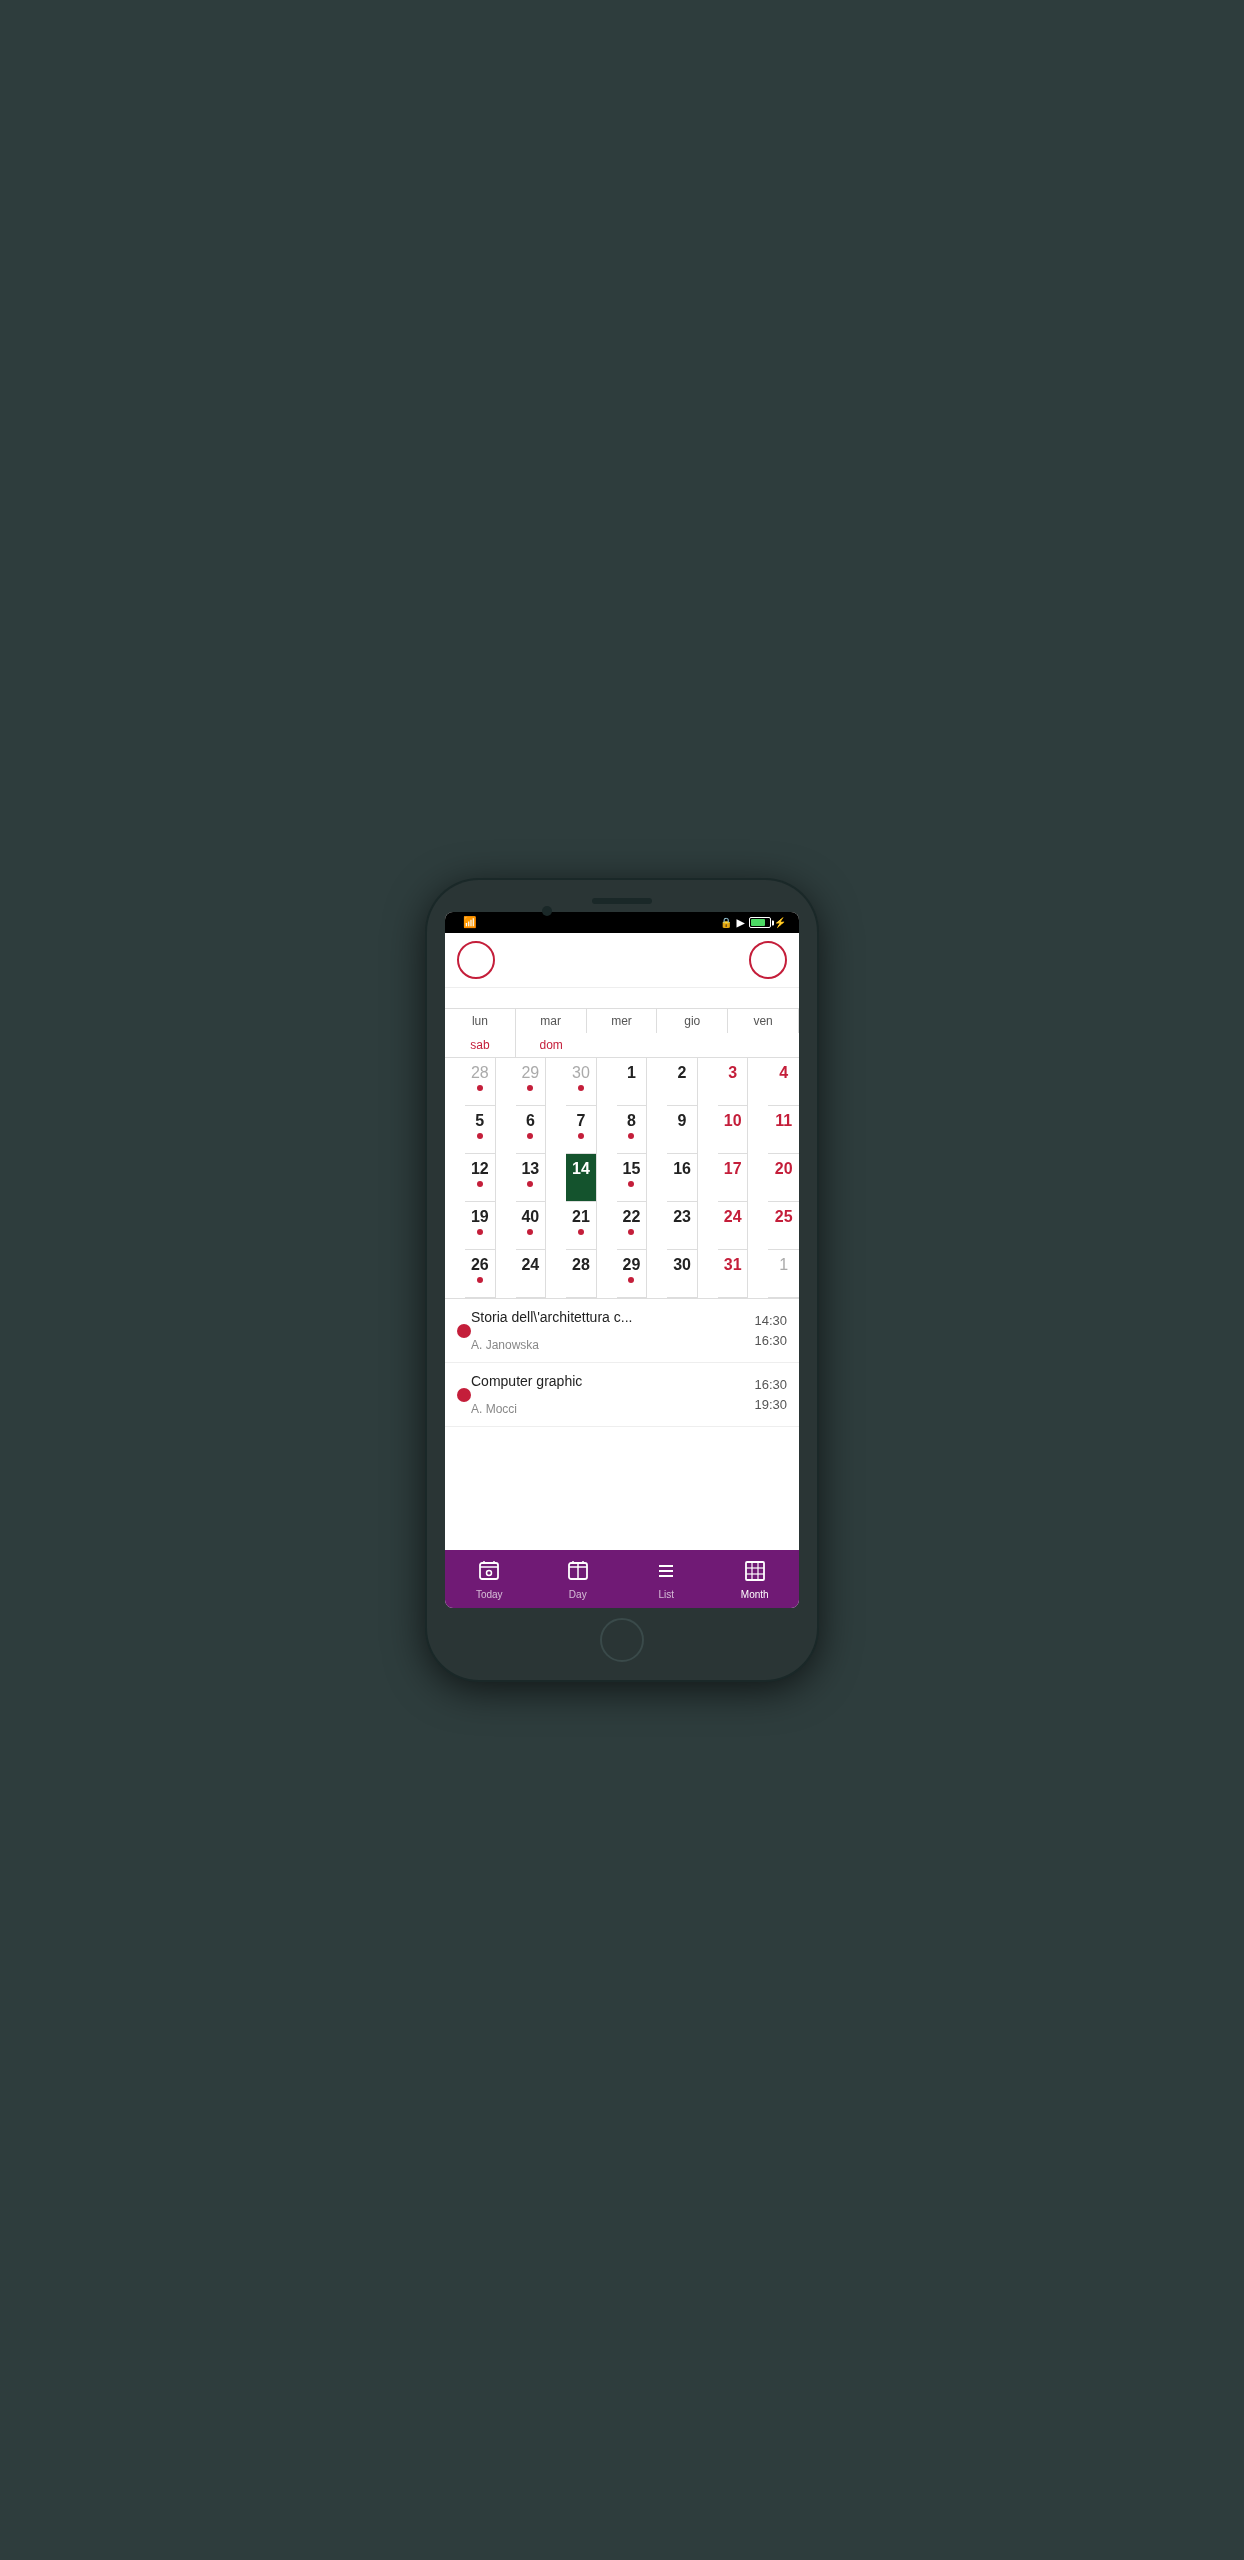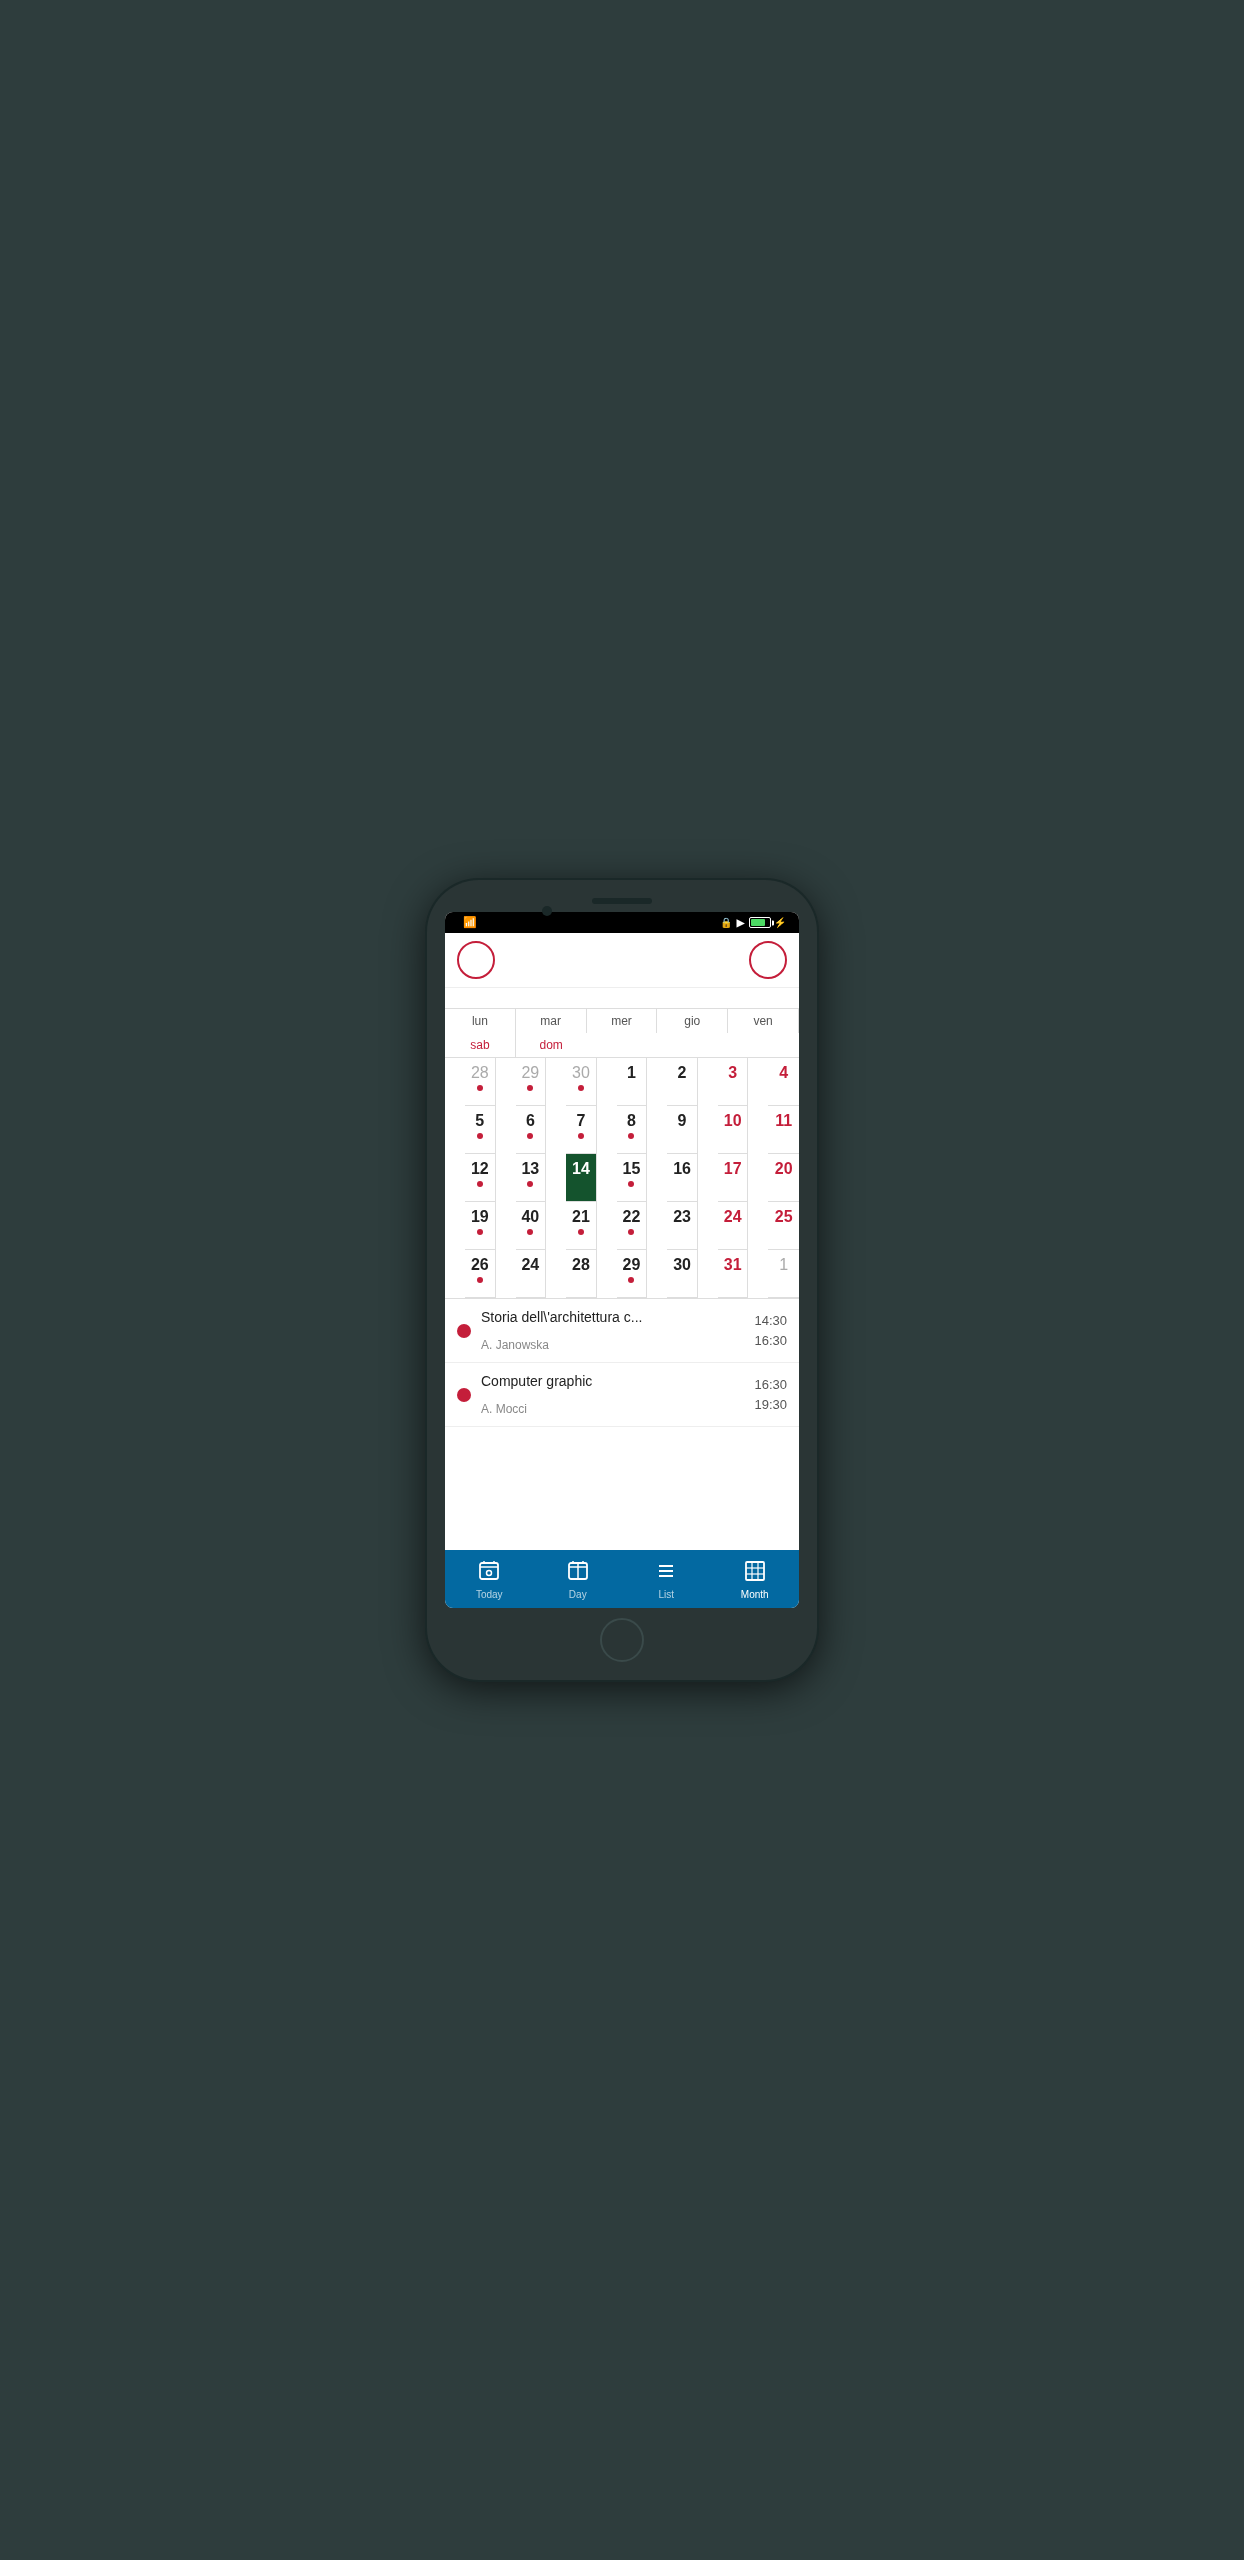--- a/index.html
+++ b/index.html
@@ -185,35 +185,34 @@
     }
     .events-section {
       flex-shrink: 0;
       border-top: 1px solid #ddd;
     }
     .event-item {
       display: flex;
       align-items: center;
       padding: 10px 12px;
       border-bottom: 1px solid #eee;
-      gap: 10px;
     }
     .event-dot {
       width: 14px; height: 14px;
       border-radius: 50%;
       background: #c41e3a;
       flex-shrink: 0;
     }
     .event-info { flex: 1; }
     .event-title { font-size: 14px; color: #222; }
     .event-person { font-size: 12px; color: #888; margin-top: 13px; }
     .event-time { text-align: right; font-size: 13px; color: #555; line-height: 1.5; }
     .empty-space { flex: 1; }
     .tab-bar {
-      background: #0369a1;
+      background: #701a75;
       display: flex;
       flex-shrink: 0;
       margin-top: 16px;
     }
     .tab-item {
       flex: 1;
       display: flex;
       flex-direction: column;
       align-items: center;
       justify-content: center;

